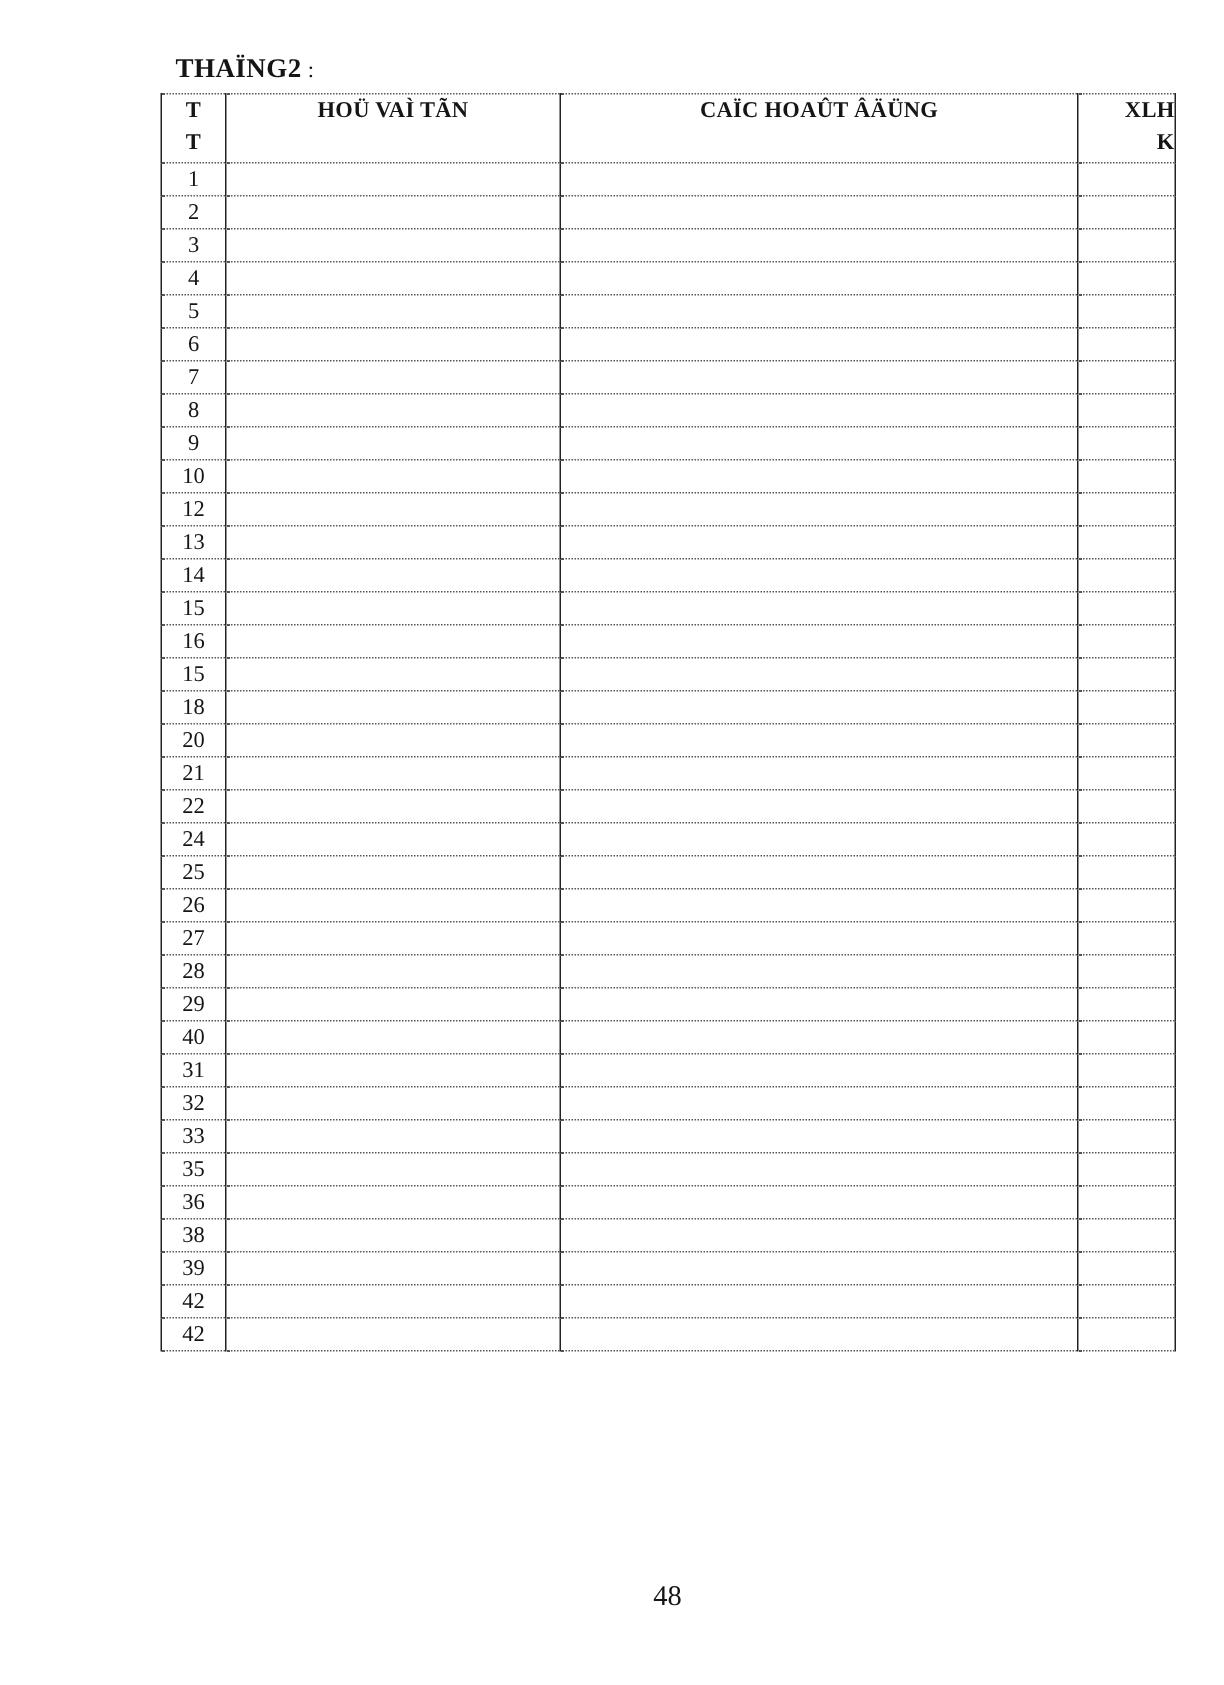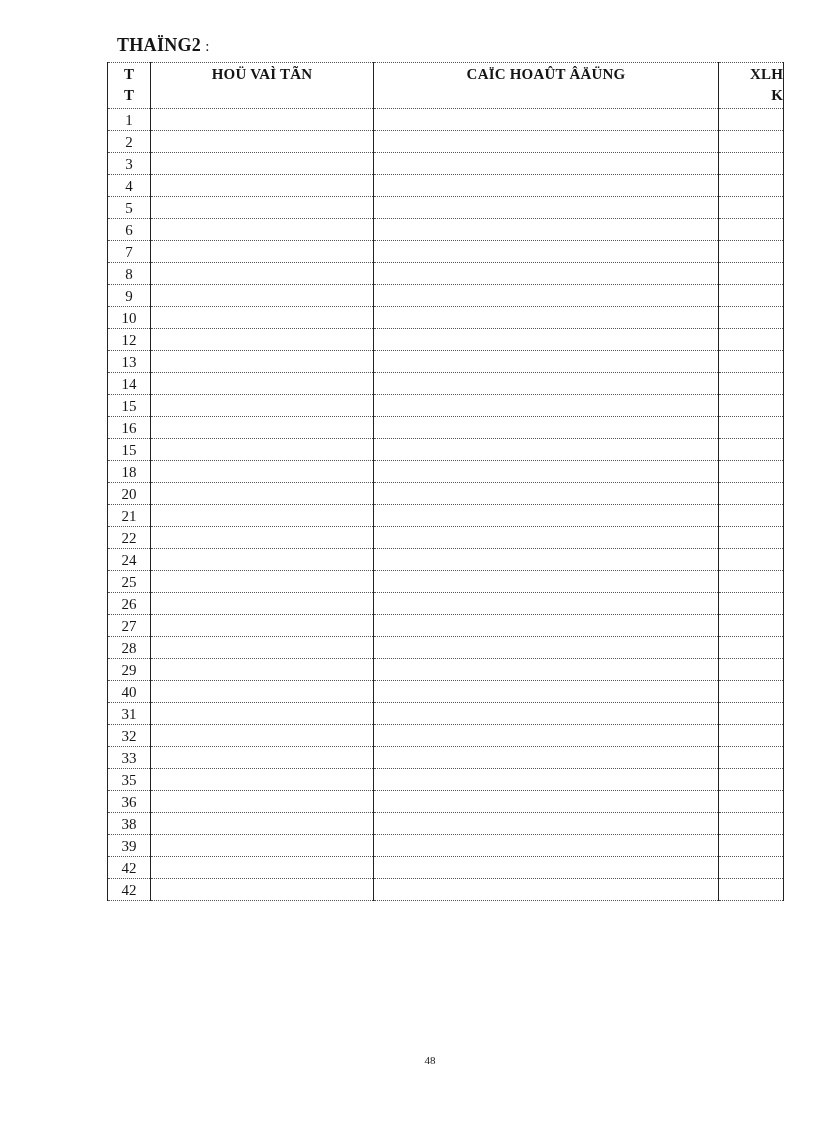--- a/index.html
+++ b/index.html
@@ -65,25 +65,25 @@
     height: 21px;
     font-size: 15px;
     line-height: 20px;
     vertical-align: middle;
   }
   .month-table tbody td.cell-tt {
     text-align: center;
   }
   .page-number {
     position: absolute;
-    left: 92px;
+    left: 107px;
     top: 1054px;
     width: 676px;
     text-align: center;
-    font-size: 11px;
+    font-size: 19px;
   }
 </style>
 </head>
 <body>
 
 <div class="page">
 
   <div class="doc-title">
     <span>THAÏNG2</span><span class="colon">:</span>
   </div>

